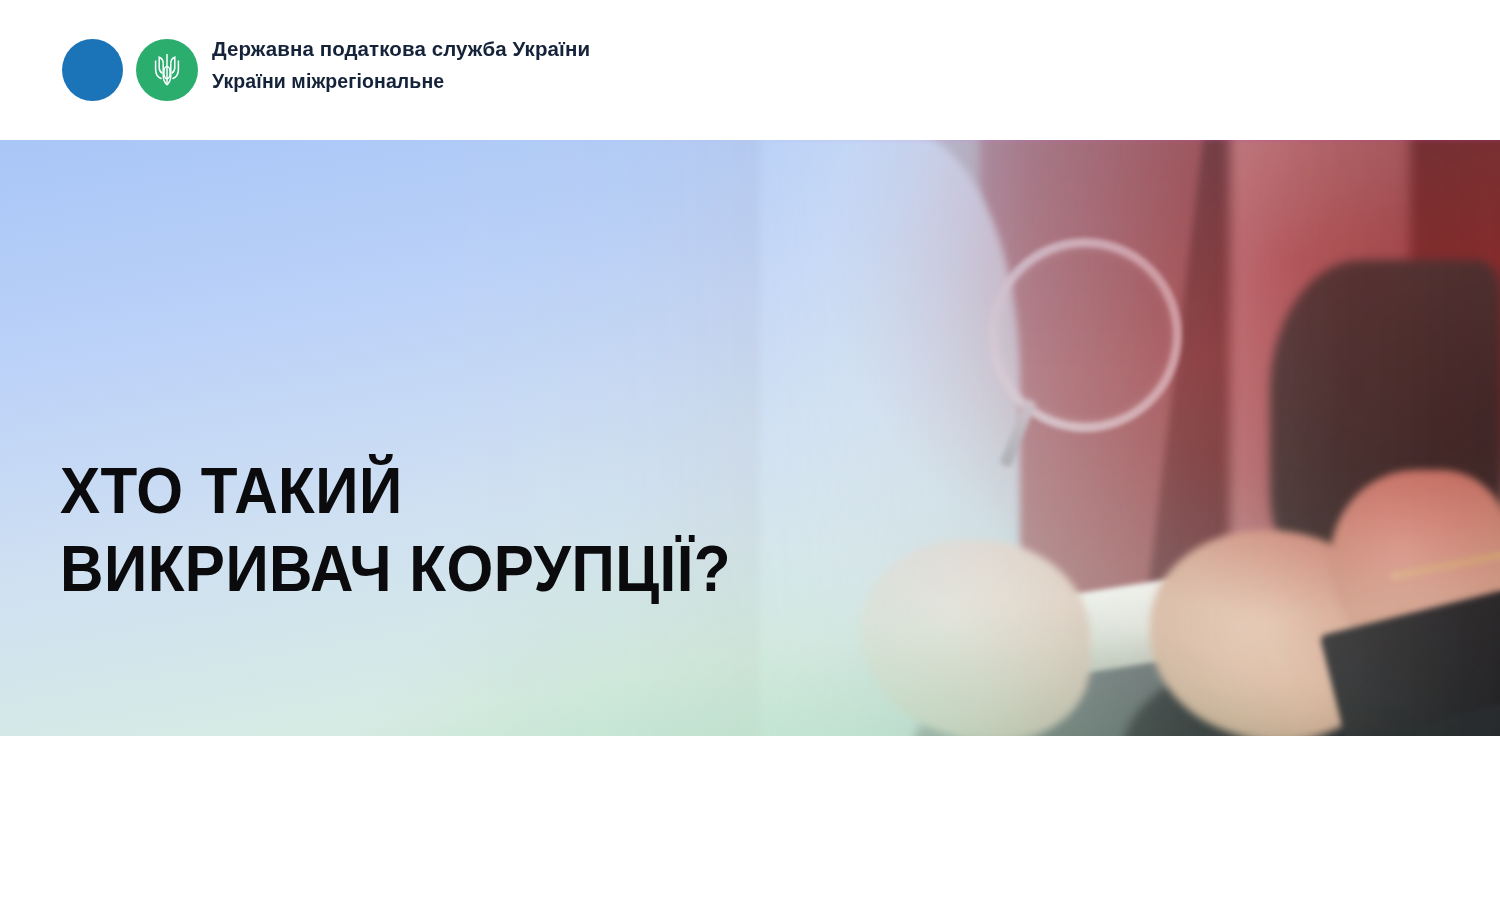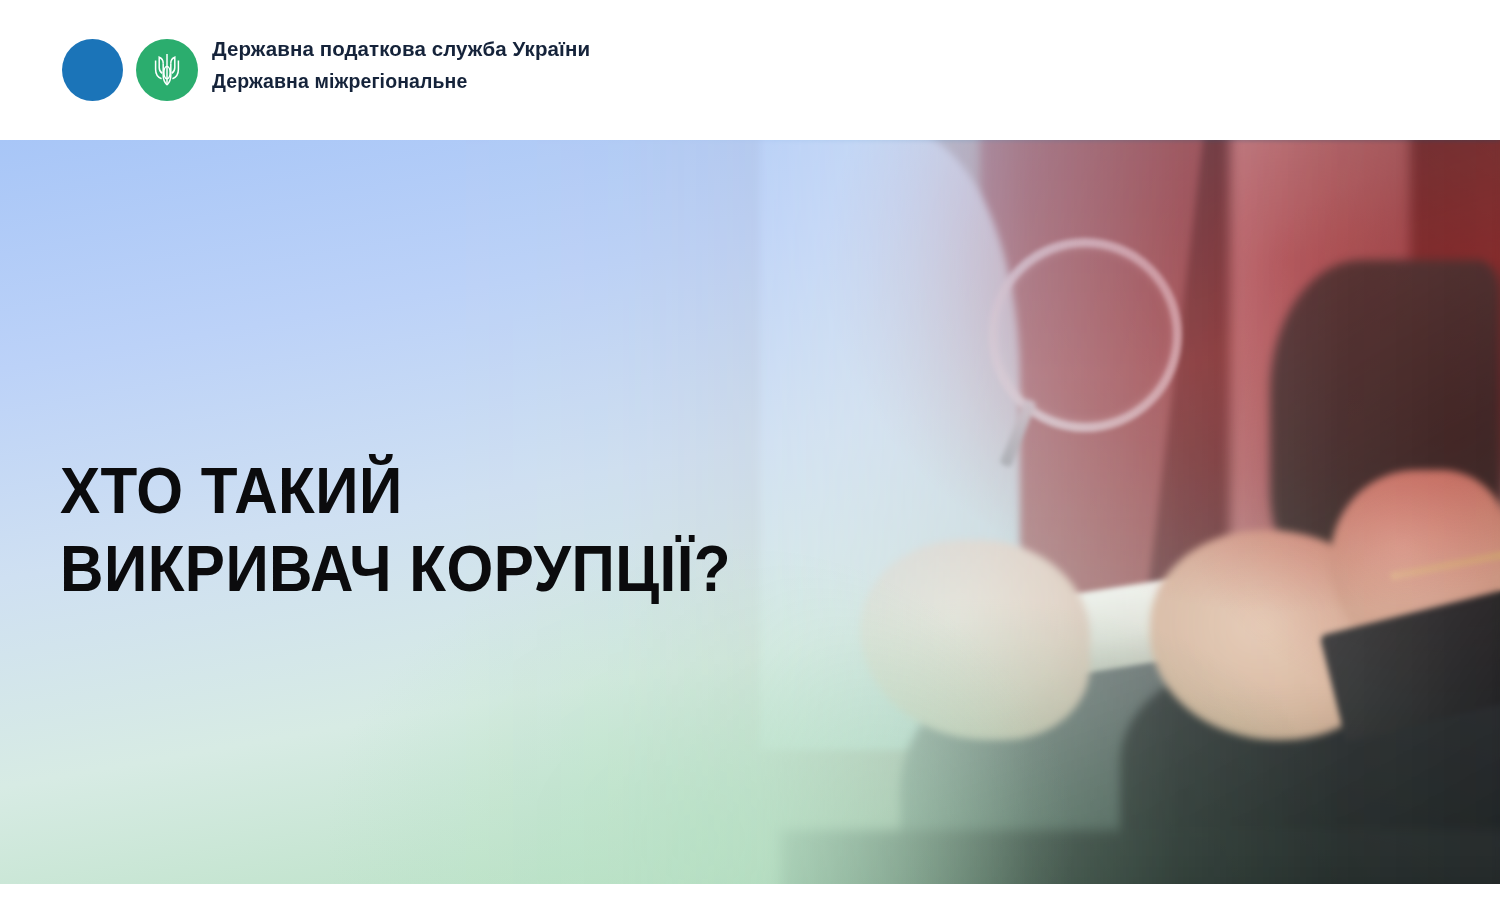--- a/index.html
+++ b/index.html
@@ -7,23 +7,23 @@
     padding: 0;
     background: #ffffff;
   }
   body {
     font-family: "Liberation Sans", "DejaVu Sans", sans-serif;
   }
 
   .banner {
     position: relative;
     width: 1500px;
-    height: 884px;
+    height: 736px;
     overflow: hidden;
-    background: #0369a1;
+    background: #d946ef;
   }
 
   
   .header {
     position: absolute;
     left: 0;
     top: 0;
     width: 1500px;
     height: 140px;
     background: #ffffff;
@@ -338,21 +338,21 @@
           <path d="M1.6 9.6 L1.6 18.4 C 1.6 23.2 4.2 26.4 7.6 27.8"></path>
           <path d="M24.4 9.6 L24.4 18.4 C 24.4 23.2 21.8 26.4 18.4 27.8"></path>
           <ellipse cx="13" cy="21.6" rx="3.1" ry="6.2"></ellipse>
         </g>
       </svg>
     </div>
 
     <div class="header-text">
       <div class="org-line1">Державна податкова служба України</div>
       <div class="org-line2">
-        <div>Державна міжрегіональне</div>
+        <div>України міжрегіональне</div>
       </div>
     </div>
   </div>
 
   <div class="stage">
 
     <div class="photo">
       <div class="ph-shirt-red"></div>
       <div class="ph-suit-right"></div>
       <div class="ph-curtain"></div>

